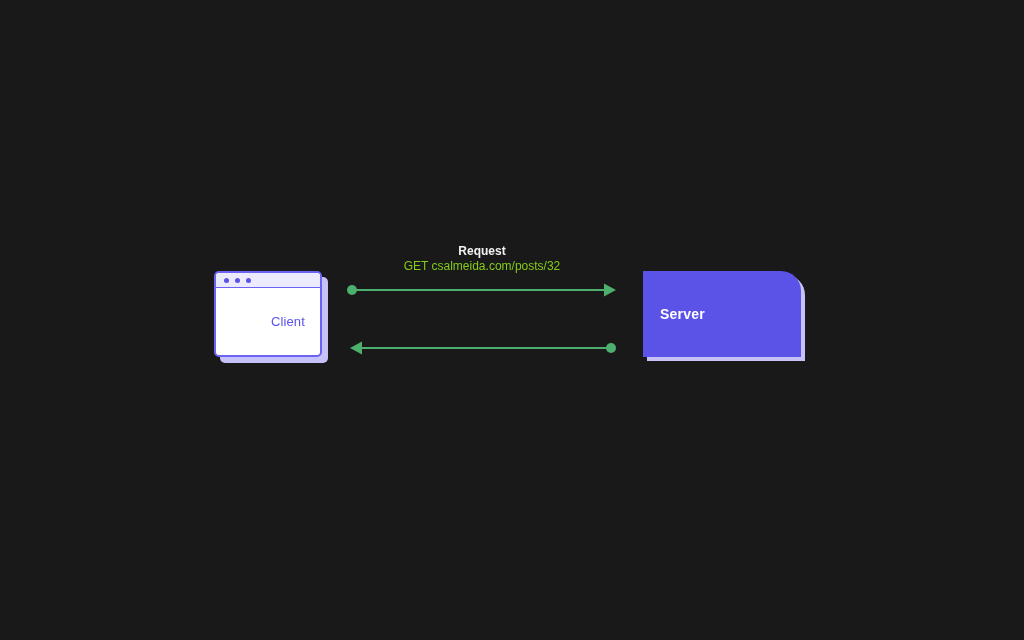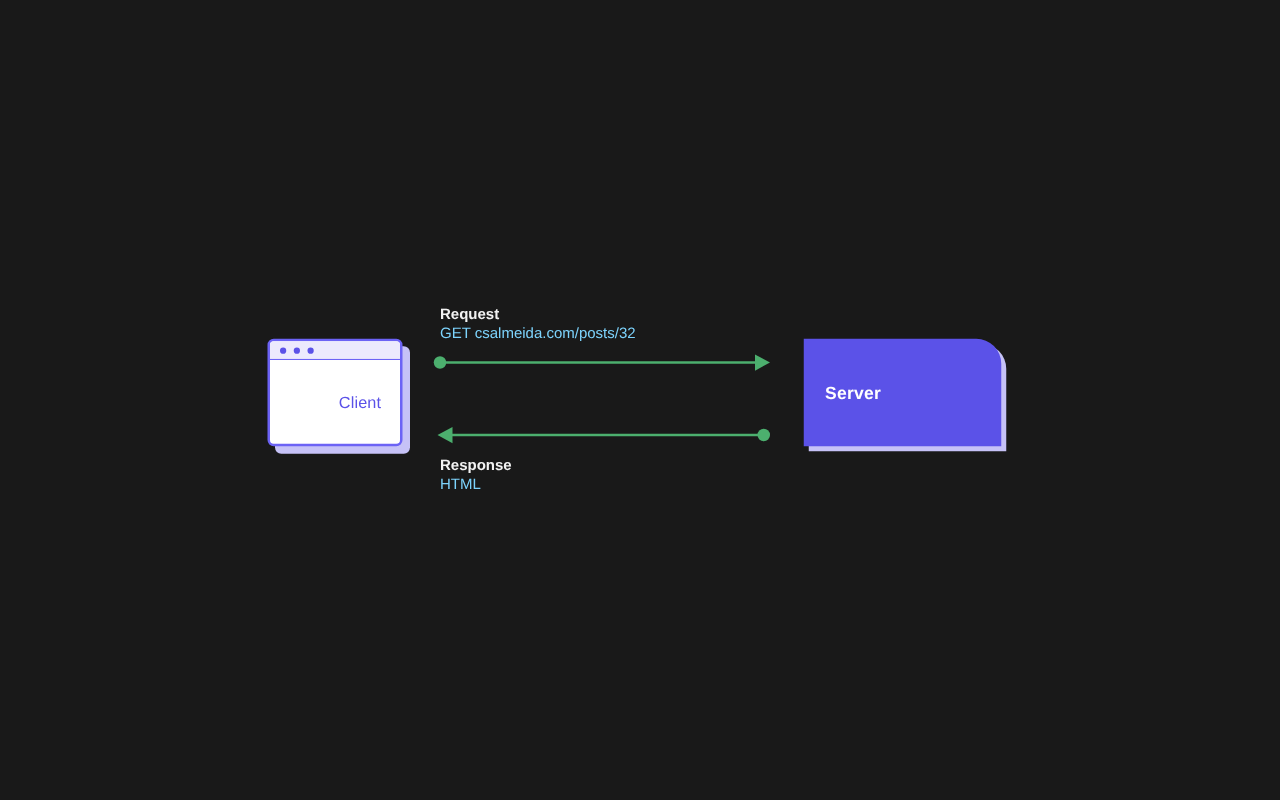--- a/index.html
+++ b/index.html
@@ -99,33 +99,33 @@
     left: 0;
     top: 0;
     width: 1024px;
     height: 640px;
     pointer-events: none;
   }
 
   
   .arrow-label {
     position: absolute;
-    text-align: left;
+    text-align: center;
     line-height: 15px;
     white-space: nowrap;
   }
   .arrow-label .title {
     display: block;
     color: #f2f2f2;
     font-size: 12px;
     font-weight: bold;
   }
   .arrow-label .detail {
     display: block;
-    color: #7dd3fc;
+    color: #84cc16;
     font-size: 12px;
     font-weight: 400;
   }
   #request-label {
     left: 352px;
     width: 260px;
     top: 244px;
   }
   #response-label {
     left: 352px;
@@ -164,18 +164,14 @@
       <circle cx="611" cy="348" r="5" fill="#4caf6e"></circle>
       <polygon points="362,341.5 350,348 362,354.5" fill="#4caf6e"></polygon>
     </g>
   </svg>
 
   <div class="arrow-label" id="request-label">
     <span class="title">Request</span>
     <span class="detail">GET csalmeida.com/posts/32</span>
   </div>
 
-  <div class="arrow-label" id="response-label">
-    <span class="title">Response</span>
-    <span class="detail">HTML</span>
-  </div>
 
 </div>
 
 </body></html>

